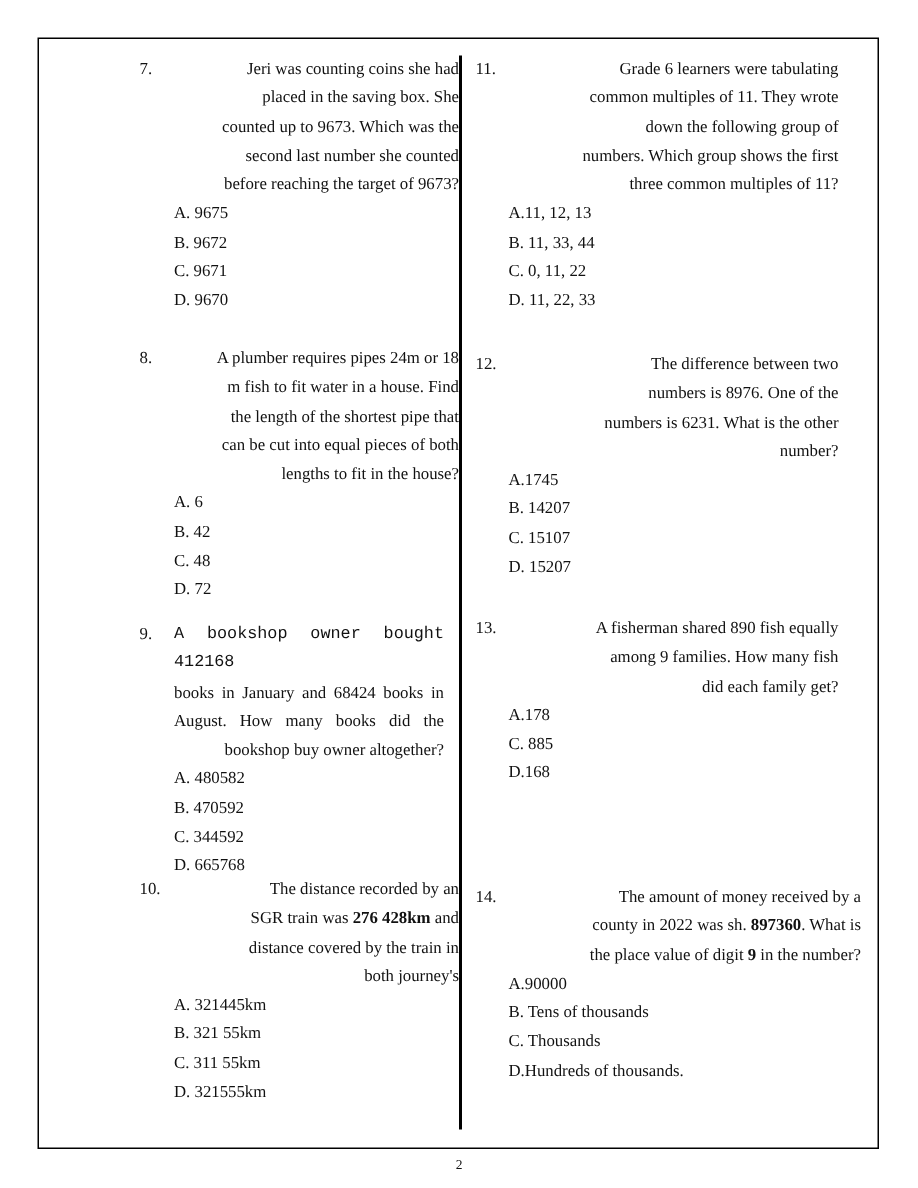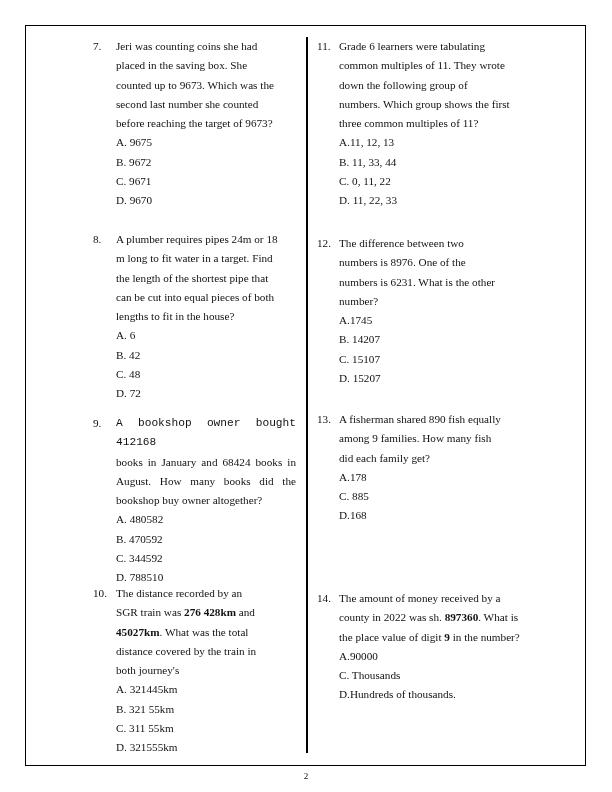--- a/index.html
+++ b/index.html
@@ -4,21 +4,21 @@
 <style>
   html, body { margin: 0; padding: 0; background: #ffffff; }
   body { width: 612px; height: 792px; position: relative; overflow: hidden;
          font-family: "Liberation Serif", "DejaVu Serif", serif; color: #111; }
   .page-border { position: absolute; left: 25px; top: 25px; width: 561px; height: 741px;
                  border: 1.5px solid #000; box-sizing: border-box; }
   .divider { position: absolute; left: 306px; top: 37px; width: 2px; height: 716px; background: #000; }
   .question { position: absolute; font-size: 11.2px; line-height: 19.3px; }
   .q-num { position: absolute; left: 0; top: 0; }
   .q-body { position: absolute; top: 0; }
-  .q-text { margin: 0; }
+  .q-text { margin: 0; text-align: right; }
   .opt { white-space: nowrap; }
   .page-number { position: absolute; left: 0; width: 612px; top: 771px; text-align: center; font-size: 9px; }
   b { font-weight: bold; }
 </style>
 </head>
 <body>
 
 <div class="page-border"></div>
 <div class="divider"></div>
 
@@ -34,51 +34,50 @@
     <div class="opt">B. 9672</div>
     <div class="opt">C. 9671</div>
     <div class="opt">D. 9670</div>
   </div>
 </div>
 
 <div class="question" style="left:93px; top:230px; width:210px;">
   <span class="q-num">8.</span>
   <div class="q-body" style="left:23px; width:190px;">
     <div class="q-text">A plumber requires pipes 24m or 18</div>
-    <div class="q-text">m long to fit water in a target. Find</div>
+    <div class="q-text">m fish to fit water in a house. Find</div>
     <div class="q-text">the length of the shortest pipe that</div>
     <div class="q-text">can be cut into equal pieces of both</div>
     <div class="q-text">lengths to fit in the house?</div>
     <div class="opt">A. 6</div>
     <div class="opt">B. 42</div>
     <div class="opt">C. 48</div>
     <div class="opt">D. 72</div>
   </div>
 </div>
 
 <div class="question" style="left:93px; top:414px; width:210px;">
   <span class="q-num">9.</span>
   <div class="q-body" style="left:23px; width:180px;">
     <div class="q-text" style="text-align:justify; text-align-last:justify;font-family:Liberation Mono, monospace;">A bookshop owner bought 412168</div>
     <div class="q-text" style="text-align:justify; text-align-last:justify;">books in January and 68424 books in</div>
     <div class="q-text" style="text-align:justify; text-align-last:justify;">August. How many books did the</div>
     <div class="q-text">bookshop buy owner altogether?</div>
     <div class="opt">A. 480582</div>
     <div class="opt">B. 470592</div>
     <div class="opt">C. 344592</div>
-    <div class="opt">D. 788510</div>
+    <div class="opt">D. 665768</div>
   </div>
 </div>
 
 <div class="question" style="left:93px; top:584px; width:210px;">
   <span class="q-num">10.</span>
   <div class="q-body" style="left:23px; width:190px;">
     <div class="q-text">The distance recorded by an</div>
     <div class="q-text"><span>SGR train was </span><b>276 428km</b><span> and</span></div>
-    <div class="q-text"><b>45027km</b><span>. What was the total</span></div>
     <div class="q-text">distance covered by the train in</div>
     <div class="q-text">both journey's</div>
     <div class="opt">A. 321445km</div>
     <div class="opt">B. 321 55km</div>
     <div class="opt">C. 311 55km</div>
     <div class="opt">D. 321555km</div>
   </div>
 </div>
 
 <div class="question" style="left:317px; top:37px; width:250px;">
@@ -122,18 +121,19 @@
   </div>
 </div>
 
 <div class="question" style="left:317px; top:589px; width:260px;">
   <span class="q-num">14.</span>
   <div class="q-body" style="left:22px; width:235px;">
     <div class="q-text">The amount of money received by a</div>
     <div class="q-text"><span>county in 2022 was sh. </span><b>897360</b><span>. What is</span></div>
     <div class="q-text"><span>the place value of digit </span><b>9</b><span> in the number?</span></div>
     <div class="opt">A.90000</div>
+    <div class="opt">B. Tens of thousands</div>
     <div class="opt">C. Thousands</div>
     <div class="opt">D.Hundreds of thousands.</div>
   </div>
 </div>
 
 <div class="page-number">2</div>
 
 </body></html>

